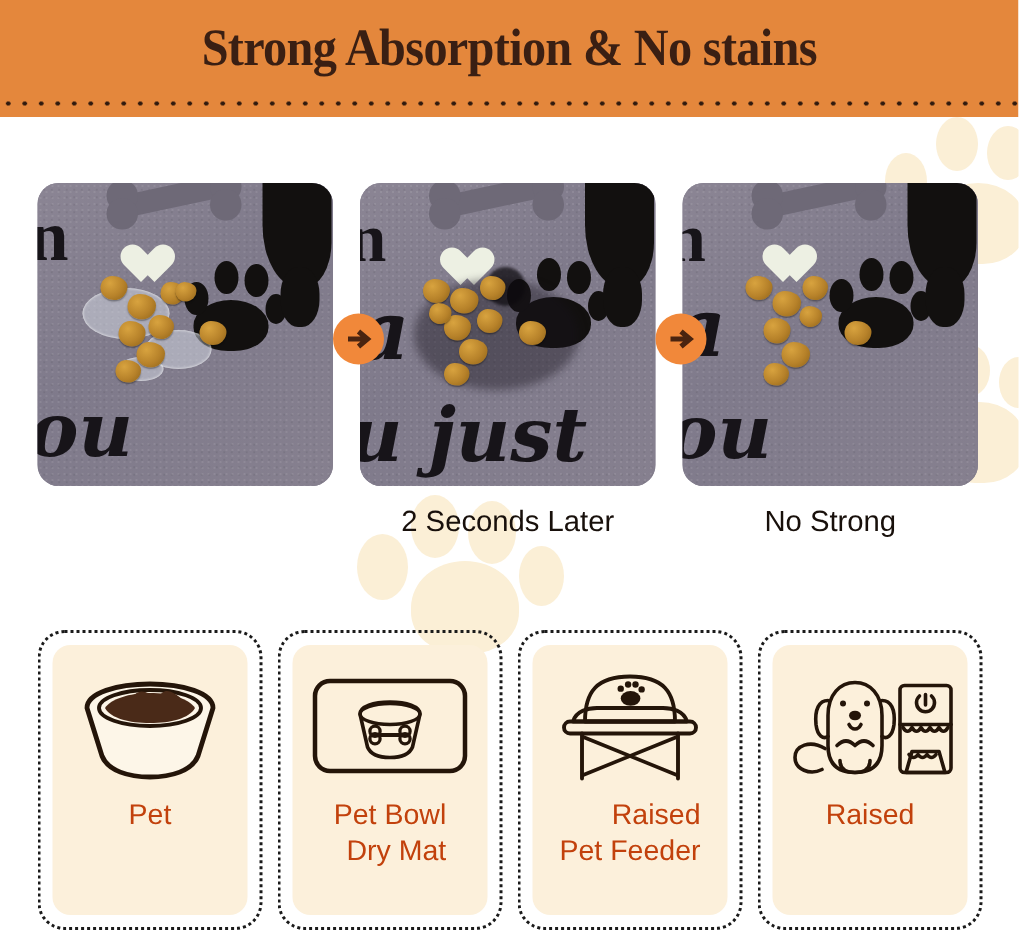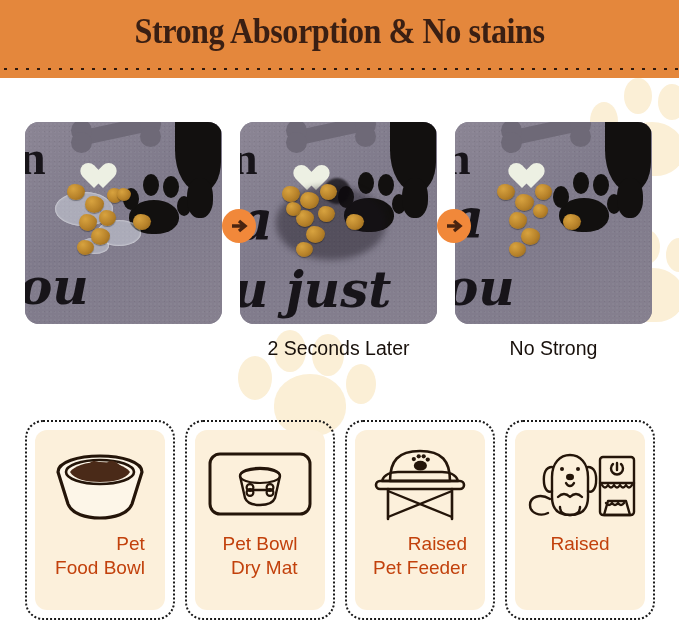--- a/index.html
+++ b/index.html
@@ -261,21 +261,20 @@
       <div class="card-icon">
         <svg width="112" height="84" viewBox="0 0 112 84" aria-hidden="true">
           <path d="M14 30 C14 20 34 14 56 14 C78 14 98 20 98 30 L88 62 C84 72 70 76 56 76 C42 76 28 72 24 62 Z" fill="#FDF6E8" stroke="#241509" stroke-width="3.2" stroke-linejoin="round"></path>
           <ellipse cx="56" cy="30" rx="34" ry="12" fill="#FDF6E8" stroke="#241509" stroke-width="2.6"></ellipse>
           <path d="M26 30 C30 24 42 20 56 20 C70 20 82 24 86 30 C82 37 70 40 56 40 C42 40 30 37 26 30 Z" fill="#4A2A18"></path>
           <path d="M27 30 C34 22 40 27 46 21 C52 15 58 25 64 20 C70 15 78 26 85 30 Z" fill="#4A2A18"></path>
         </svg>
       </div>
       <div class="card-label">
         <div>Pet</div>
-        <div>Food Bowl</div>
       </div>
     </div>
   </div>
 
   <div class="card" style="left:345px;">
     <div class="card-inner">
       <div class="card-icon">
         <svg width="112" height="86" viewBox="0 0 112 86" aria-hidden="true">
           <path d="M26 40 C26 20 34 10 56 10 C78 10 86 20 86 40 Z" fill="none" stroke="#241509" stroke-width="2.6" stroke-linejoin="round"></path>
           <path d="M18 40 C20 33 28 31 34 31 L78 31 C84 31 92 33 94 40 Z" fill="none" stroke="#241509" stroke-width="2.6" stroke-linejoin="round"></path>

